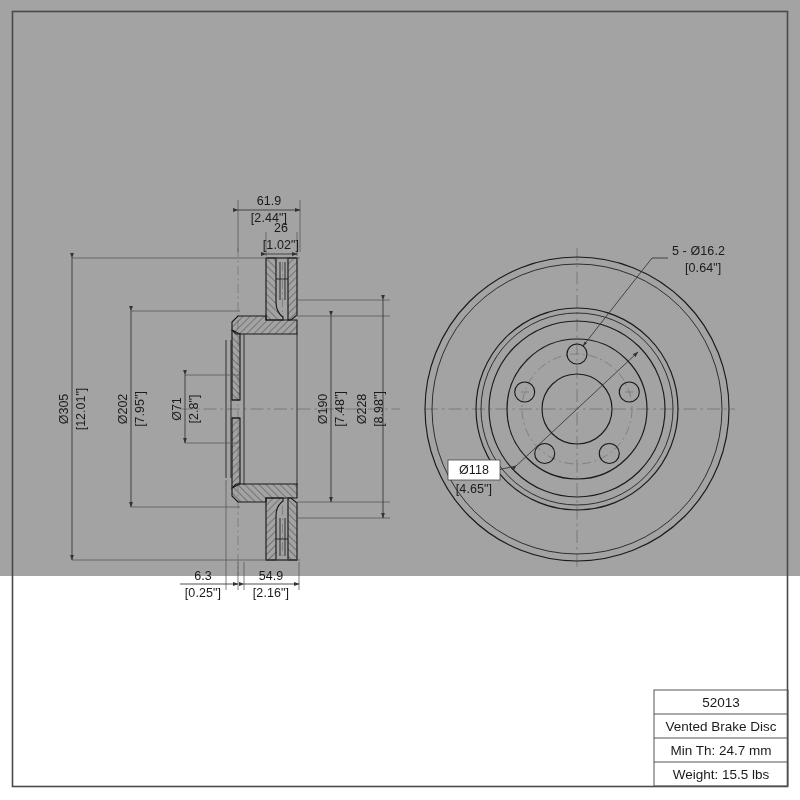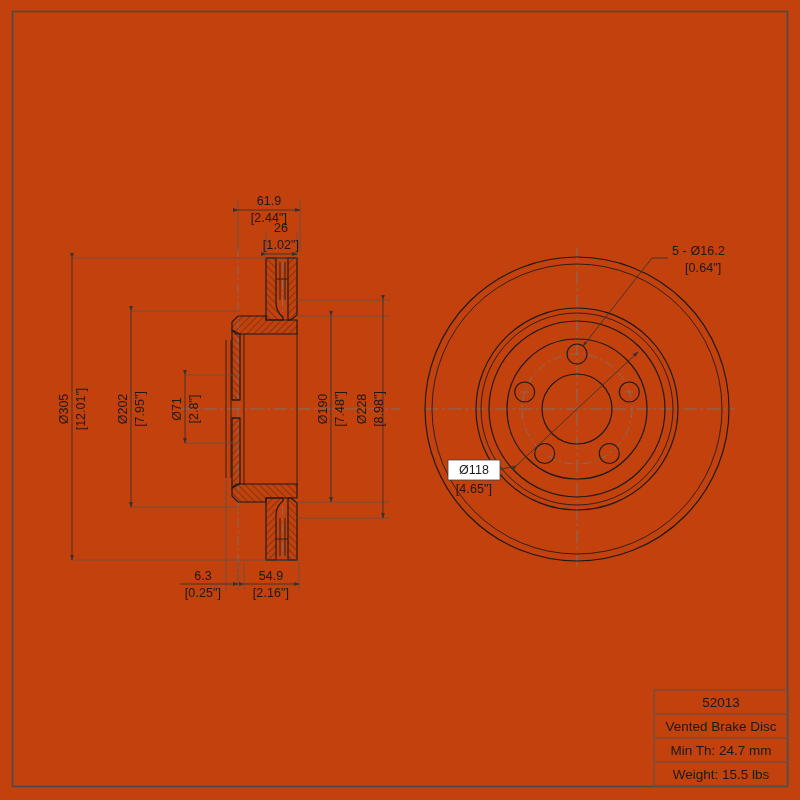--- a/index.html
+++ b/index.html
@@ -10,22 +10,22 @@
   }
   body {
     width: 800px;
     height: 800px;
     font-family: "Liberation Sans", sans-serif;
     overflow: hidden;
   }
   #drawing-root {
     position: relative;
     width: 800px;
-    height: 800px;
-    background: #c2410c;
+    height: 576px;
+    background: #a3a3a3;
   }
   svg#drawing-canvas {
     display: block;
     width: 800px;
     height: 800px;
   }
   .sheet-border {
     fill: none;
     stroke: #4a4a4a;
     stroke-width: 1.6;

